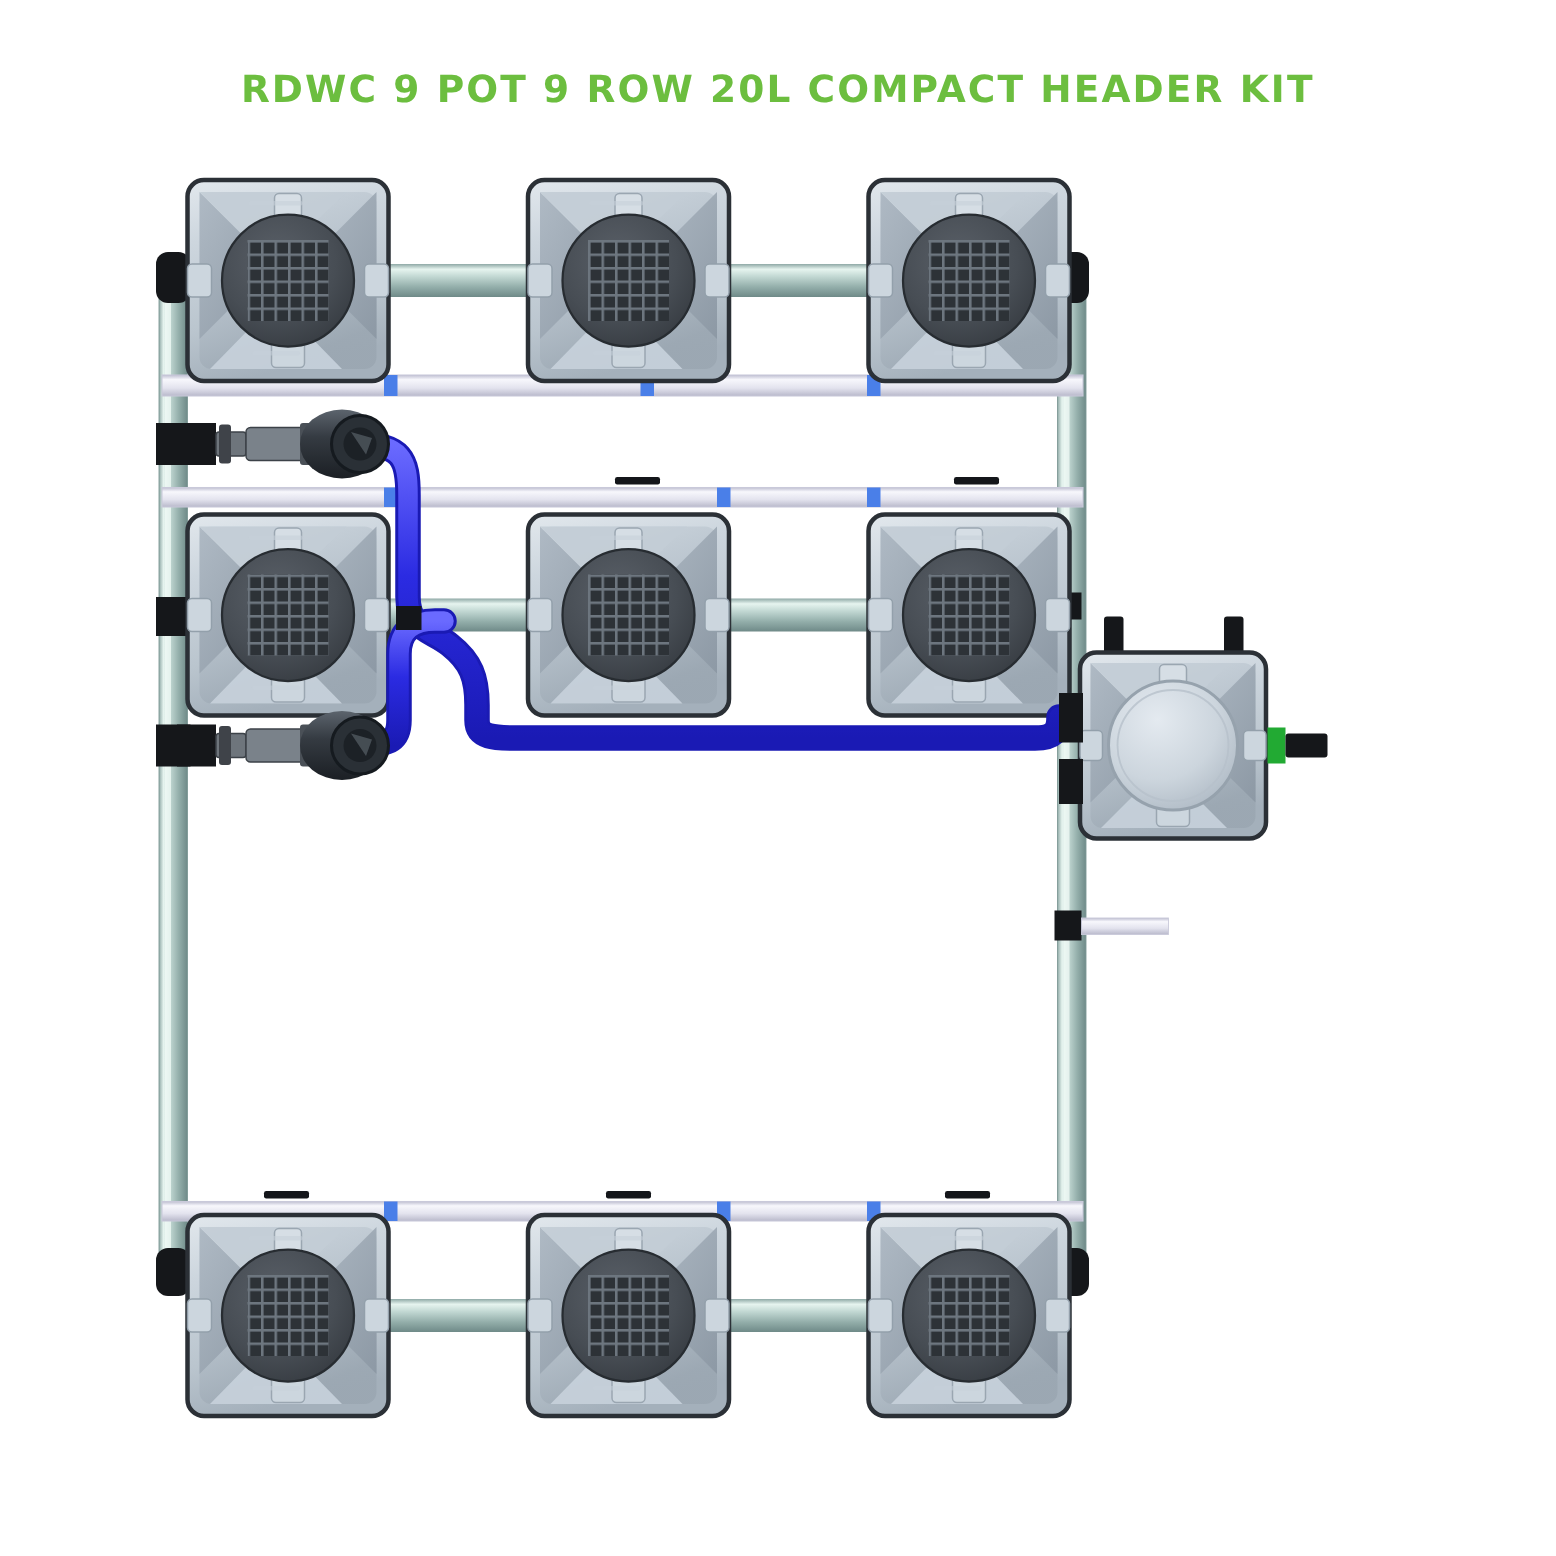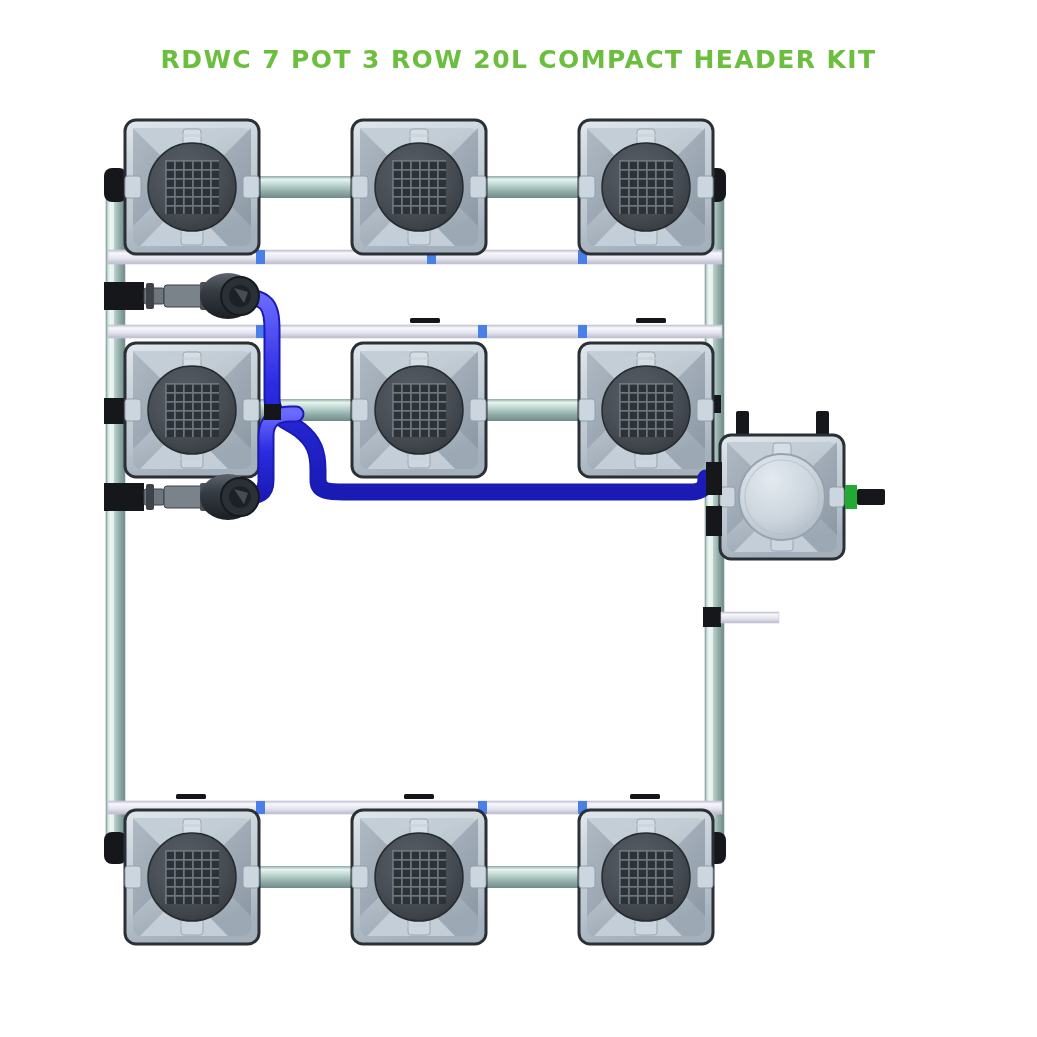--- a/index.html
+++ b/index.html
@@ -21,21 +21,21 @@
     white-space:nowrap;
     user-select:none;
   }
   svg#scene{position:absolute;top:0;left:0;width:1037px;height:1037px;display:block;}
 </style>
 </head>
 <body>
 
 <div id="stage">
 
-  <div id="diagram-title">RDWC 7 POT 3 ROW 20L COMPACT HEADER KIT</div>
+  <div id="diagram-title">RDWC 9 POT 9 ROW 20L COMPACT HEADER KIT</div>
 
   <svg id="scene" viewBox="0 0 1037 1037">
     <defs>
 
       <linearGradient id="gMintH" x1="0" y1="0" x2="0" y2="1">
         <stop offset="0%" stop-color="#8fa9a6"></stop>
         <stop offset="16%" stop-color="#e6f4ef"></stop>
         <stop offset="38%" stop-color="#c2d8d3"></stop>
         <stop offset="70%" stop-color="#93aeaa"></stop>
         <stop offset="100%" stop-color="#6f8a88"></stop>

